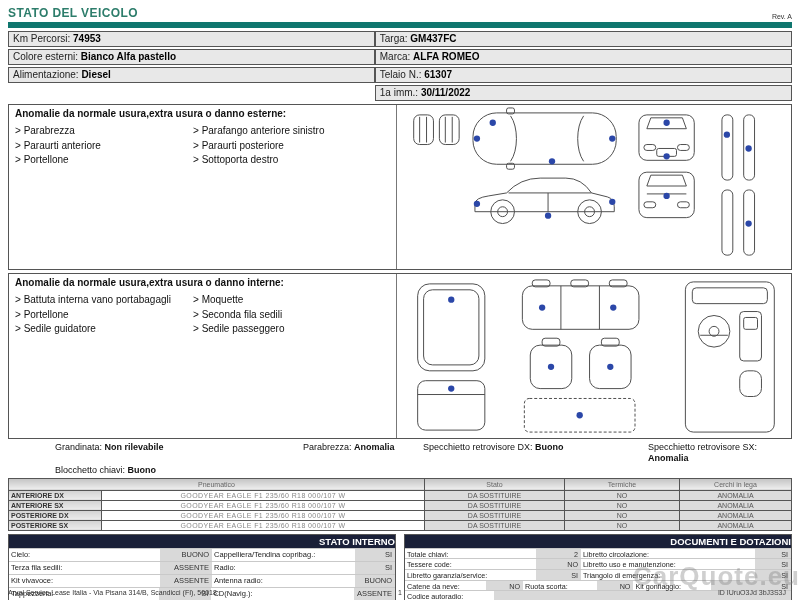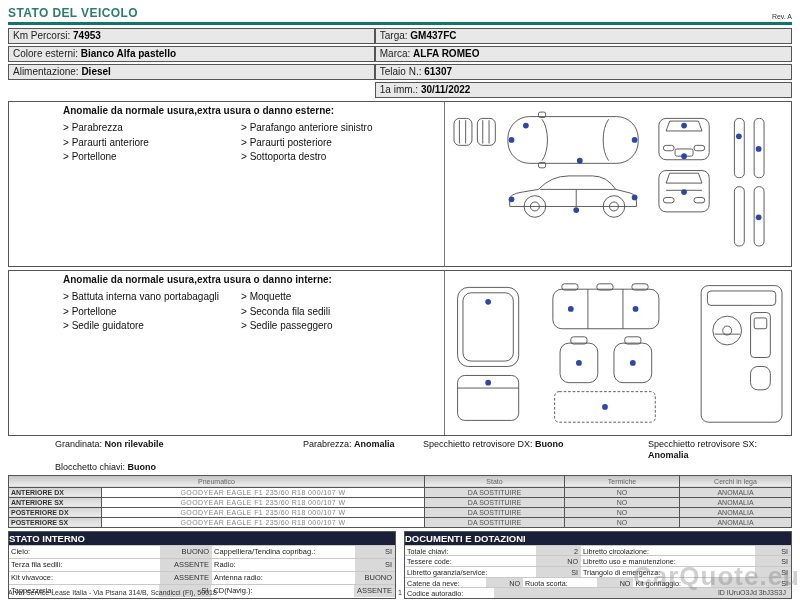--- a/index.html
+++ b/index.html
@@ -5,36 +5,36 @@
   html,body{margin:0;padding:0;}
   body{
     width:800px;height:600px;background:#f4f4f2;
     font-family:"Liberation Sans", sans-serif;color:#111;
     position:relative;overflow:hidden;
   }
   .page{position:absolute;inset:0;background:#fff;padding:4px 8px 0;box-sizing:border-box;}
 
   
   .header{display:flex;justify-content:space-between;align-items:flex-end;
-          border-bottom:3px solid #0f766e;padding-bottom:2px;height:16px;}
+          border-bottom:6px solid #0f766e;padding-bottom:2px;height:16px;}
   .title{color:#2d7d6b;font-weight:bold;font-size:12px;letter-spacing:.4px;}
   .rev{font-size:7px;color:#333;}
 
   
   .info{display:flex;margin-top:3px;}
   .info-col{display:flex;flex-direction:column;gap:2px;}
   .info-col.left{width:378px;}
   .info-col.right{width:430px;}
   .field{border:1px solid #555;background:#e8e8e8;padding:1px 4px;
          font-size:10px;line-height:1.2;min-height:12px;}
   .fl{color:#222;}
   .fv{font-weight:bold;color:#000;}
 
   
-  .panel{border:1px solid #555;height:166px;margin-top:3px;display:flex;box-sizing:border-box;padding-left:48px;}
+  .panel{border:1px solid #555;height:166px;margin-top:3px;display:flex;box-sizing:border-box;}
   .panel-text{width:388px;padding:3px 6px;border-right:1px solid #777;box-sizing:border-box;}
   .panel-title{font-weight:bold;font-size:10px;margin-bottom:5px;}
   .panel-cols{display:flex;}
   .anomaly-list{list-style:none;margin:0;padding:0;width:178px;font-size:10px;line-height:1.45;}
   .anomaly-list li::before{content:"> ";}
   .panel-diagram{flex:1;position:relative;}
   .panel-diagram svg{position:absolute;inset:0;width:100%;height:100%;}
 
   
   .summary{margin-top:3px;font-size:9px;line-height:1.25;}
@@ -50,21 +50,21 @@
   td.pos{width:88px;background:linear-gradient(180deg,#d2d2d2,#ececec);
          font-weight:bold;color:#333;}
   td.desc{text-align:center;color:#888;letter-spacing:.4px;}
   td.tval{background:#dcdcdc;text-align:center;color:#555;}
   col.c-stato{width:140px;} col.c-term{width:115px;} col.c-cerchi{width:112px;}
 
   
   .bottom{display:flex;gap:8px;margin-top:3px;}
   .bpanel{flex:1;border:1px solid #555;box-sizing:border-box;}
   .bheader{background:#1a2038;color:#fff;font-weight:bold;font-size:9.5px;
-           text-align:left;padding:1px 0;}
+           text-align:right;padding:1px 0;}
   .brow{display:flex;align-items:stretch;font-size:7.2px;border-top:1px solid #c9c9c9;}
   .brow:first-of-type{border-top:none;}
   .bl{padding:1px 2px;color:#222;}
   .bv{background:#d9d9d9;text-align:right;padding:1px 3px;color:#333;}
   .si .brow{height:12px;font-size:7.5px;}
   .si .bl1{width:38%;} .si .bv1{width:12%;} .si .bl2{width:36%;} .si .bv2{flex:1;}
   .doc .brow{height:9.6px;}
   .doc .bl1{width:33%;} .doc .bv1{width:10%;} .doc .bl2{width:44%;} .doc .bv2{flex:1;}
   .doc .t1{width:20%;} .doc .tv1{width:8%;} .doc .t2{width:18%;} .doc .tv2{width:8%;}
   .doc .t3{width:19%;} .doc .tv3{flex:1;}

